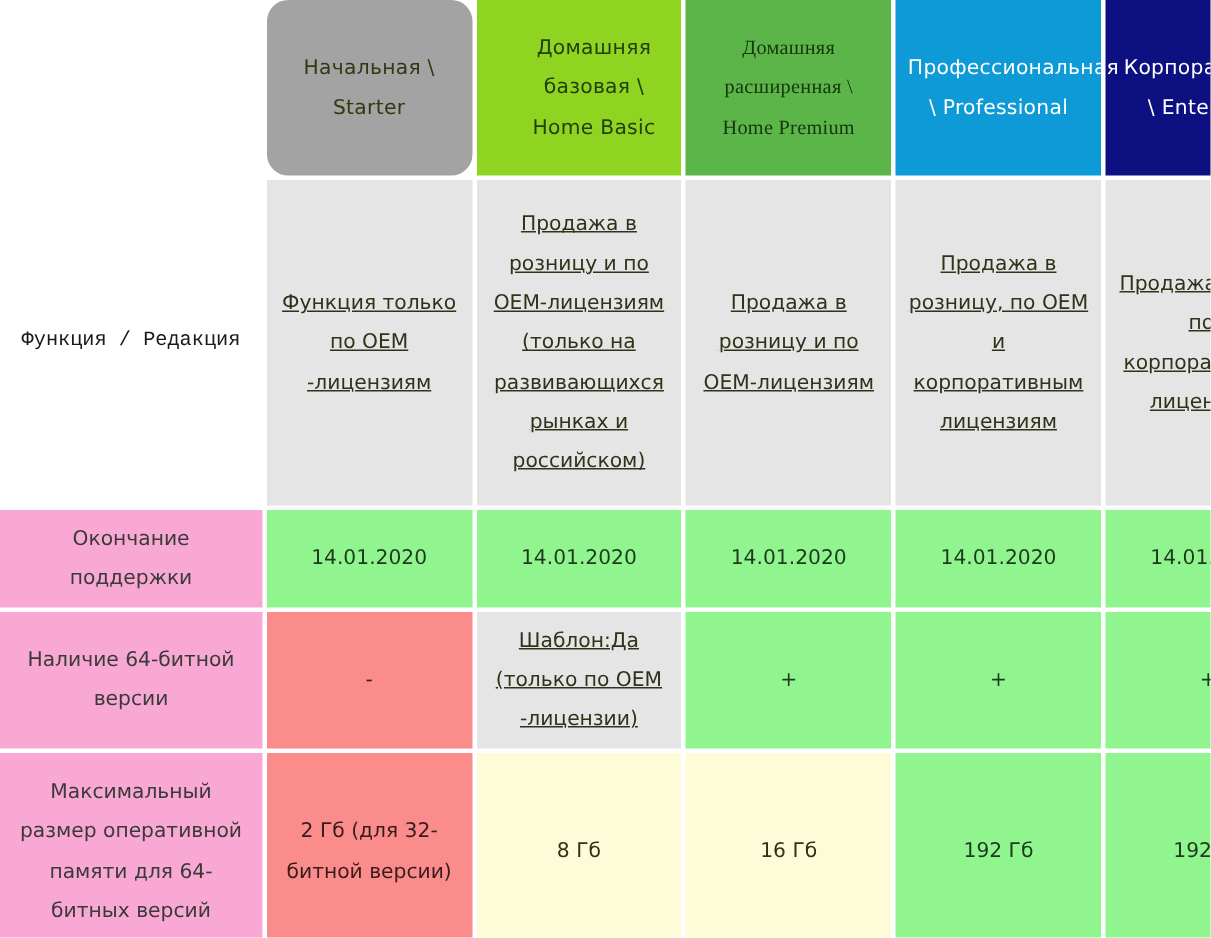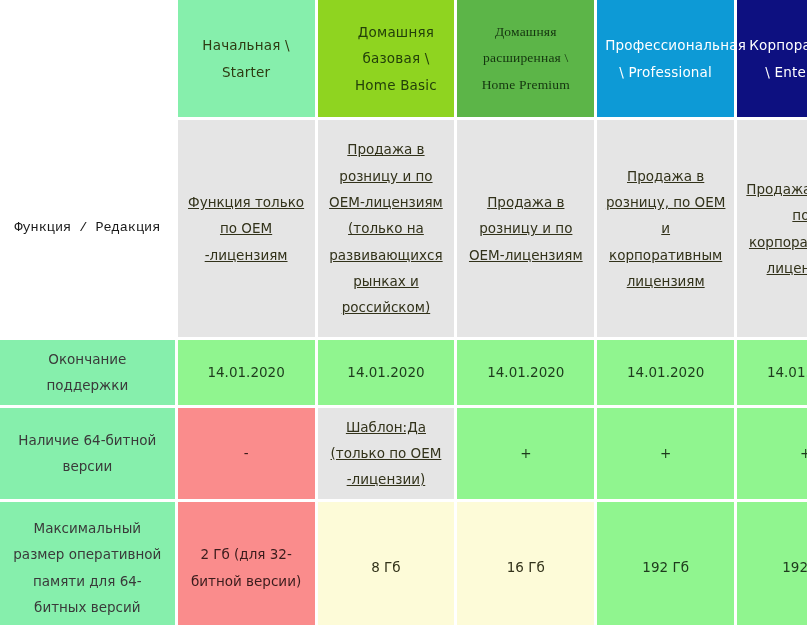--- a/index.html
+++ b/index.html
@@ -40,21 +40,21 @@
     vertical-align: middle;
     text-align: center;
     font-size: 13.5px;
     line-height: 1.95;
     font-weight: normal;
     border: 0;
   }
 
   
   .lbl {
-    background: #86efac;
+    background: #f9a8d4;
     color: #3a3a3a;
     font-size: 13.5px;
     line-height: 1.95;
     text-align: center;
     padding-right: 16px;
   }
   .lbl-head {
     background: #ffffff;
     font-weight: bold;
     color: #1a1a1a;
@@ -69,21 +69,21 @@
 
   
   th.ed {
     font-weight: bold;
     font-size: 13.5px;
     line-height: 1.95;
     height: 105px;
     vertical-align: middle;
     letter-spacing: 0.2px;
   }
-  th.ed.starter   { background: #86efac; color: #2e3b12; }
+  th.ed.starter   { background: #a3a3a3; color: #2e3b12; border-radius: 14px; }
   th.ed.basic     { background: #8fd420; color: #23400a; padding-left: 28px; }
   th.ed.premium   { background: #5cb548; color: #14350f; font-family: Liberation Serif, serif; }
   th.ed.pro       { background: #0d9ad6; color: #ffffff; margin-top: 23px; }
   th.ed.ent       { background: #0d1080; color: #ffffff; }
 
   
   td.desc {
     background: #ffffff;
     color: #3a3a3a;
     vertical-align: middle;

